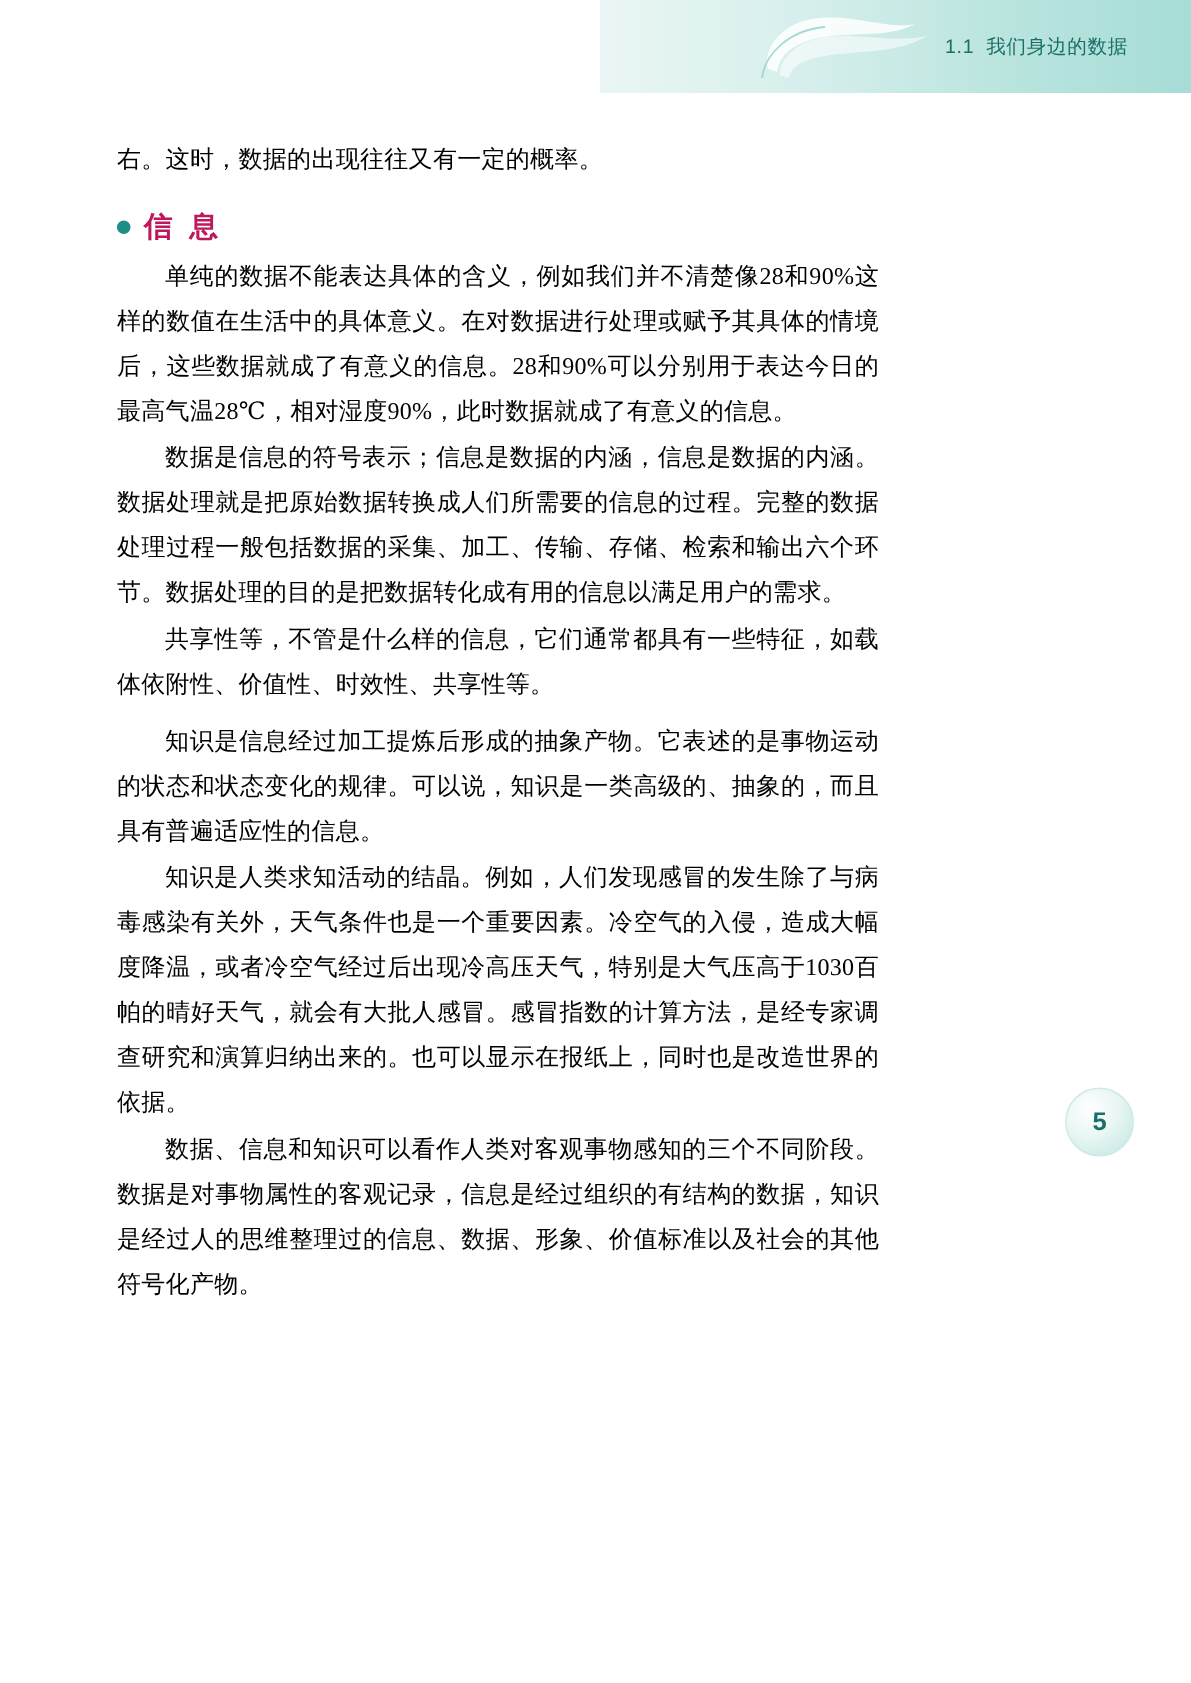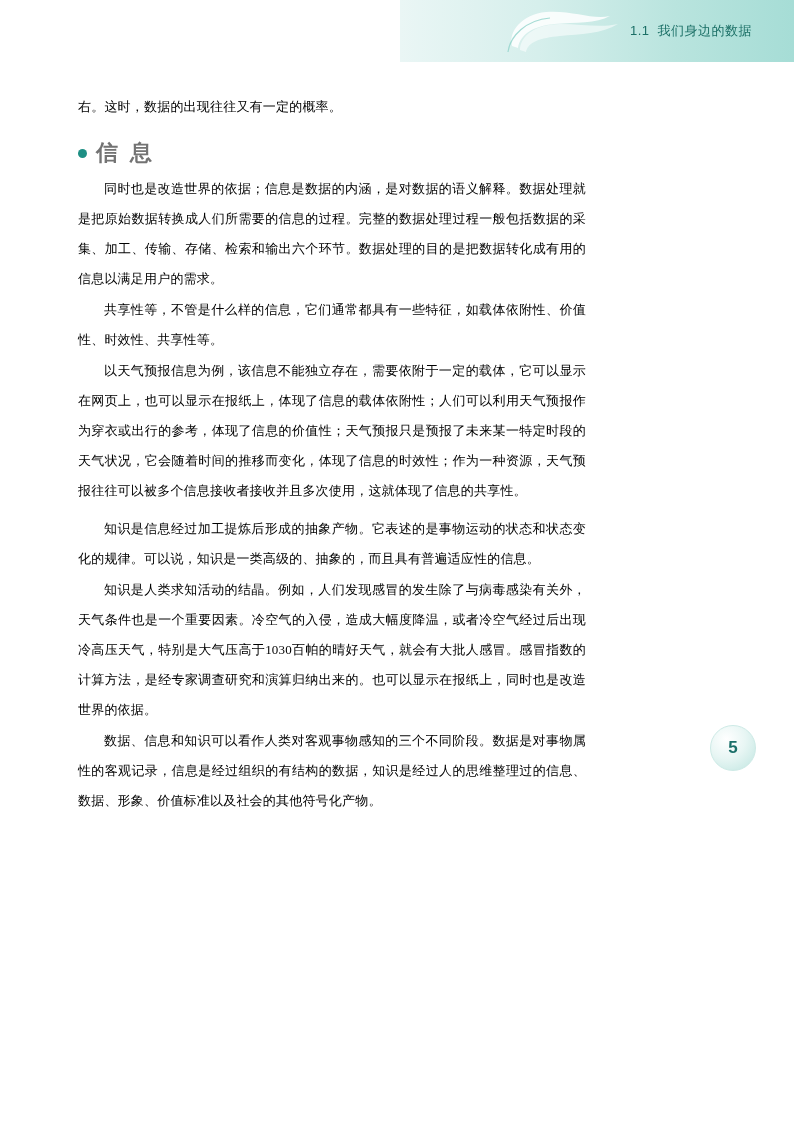--- a/index.html
+++ b/index.html
@@ -57,21 +57,21 @@
 
   
   .content {
     position: absolute;
     top: 92px;
     left: 78px;
     width: 508px;
   }
   p.para {
     margin: 0 0 1px 0;
-    font-size: 13px;
+    font-size: 16px;
     line-height: 30px;
     text-align: justify;
     text-justify: inter-ideograph;
     text-indent: 2em;
     letter-spacing: 0.2px;
   }
   p.para.noindent {
     text-indent: 0;
   }
   .block {
@@ -87,23 +87,23 @@
   .bullet-dot {
     width: 9px;
     height: 9px;
     border-radius: 50%;
     background: #1e8f84;
     margin-right: 9px;
     flex: 0 0 auto;
   }
   .section-title {
     font-family: "Liberation Sans", "DejaVu Sans", sans-serif;
-    font-size: 22px;
+    font-size: 19px;
     font-weight: bold;
-    color: #737373;
+    color: #be185d;
     letter-spacing: 3px;
   }
 
   
   .page-number-wrap {
     position: absolute;
     right: 38px;
     bottom: 32px;
     width: 52px;
     height: 46px;
@@ -155,23 +155,23 @@
   <div class="content">
 
     <p class="para noindent">右。这时，数据的出现往往又有一定的概率。</p>
 
     <div class="section">
       <div class="section-head">
         <span class="bullet-dot"></span>
         <span class="section-title">信 息</span>
       </div>
       <div class="block">
-        <p class="para">同时也是改造世界的依据；信息是数据的内涵，是对数据的语义解释。数据处理就是把原始数据转换成人们所需要的信息的过程。完整的数据处理过程一般包括数据的采集、加工、传输、存储、检索和输出六个环节。数据处理的目的是把数据转化成有用的信息以满足用户的需求。</p>
+        <p class="para">单纯的数据不能表达具体的含义，例如我们并不清楚像28和90%这样的数值在生活中的具体意义。在对数据进行处理或赋予其具体的情境后，这些数据就成了有意义的信息。28和90%可以分别用于表达今日的最高气温28℃，相对湿度90%，此时数据就成了有意义的信息。</p>
+        <p class="para">数据是信息的符号表示；信息是数据的内涵，信息是数据的内涵。数据处理就是把原始数据转换成人们所需要的信息的过程。完整的数据处理过程一般包括数据的采集、加工、传输、存储、检索和输出六个环节。数据处理的目的是把数据转化成有用的信息以满足用户的需求。</p>
         <p class="para">共享性等，不管是什么样的信息，它们通常都具有一些特征，如载体依附性、价值性、时效性、共享性等。</p>
-        <p class="para">以天气预报信息为例，该信息不能独立存在，需要依附于一定的载体，它可以显示在网页上，也可以显示在报纸上，体现了信息的载体依附性；人们可以利用天气预报作为穿衣或出行的参考，体现了信息的价值性；天气预报只是预报了未来某一特定时段的天气状况，它会随着时间的推移而变化，体现了信息的时效性；作为一种资源，天气预报往往可以被多个信息接收者接收并且多次使用，这就体现了信息的共享性。</p>
       </div>
     </div>
 
     <div class="section">
       <div class="block">
         <p class="para">知识是信息经过加工提炼后形成的抽象产物。它表述的是事物运动的状态和状态变化的规律。可以说，知识是一类高级的、抽象的，而且具有普遍适应性的信息。</p>
         <p class="para">知识是人类求知活动的结晶。例如，人们发现感冒的发生除了与病毒感染有关外，天气条件也是一个重要因素。冷空气的入侵，造成大幅度降温，或者冷空气经过后出现冷高压天气，特别是大气压高于1030百帕的晴好天气，就会有大批人感冒。感冒指数的计算方法，是经专家调查研究和演算归纳出来的。也可以显示在报纸上，同时也是改造世界的依据。</p>
         <p class="para">数据、信息和知识可以看作人类对客观事物感知的三个不同阶段。数据是对事物属性的客观记录，信息是经过组织的有结构的数据，知识是经过人的思维整理过的信息、数据、形象、价值标准以及社会的其他符号化产物。</p>
       </div>
     </div>

